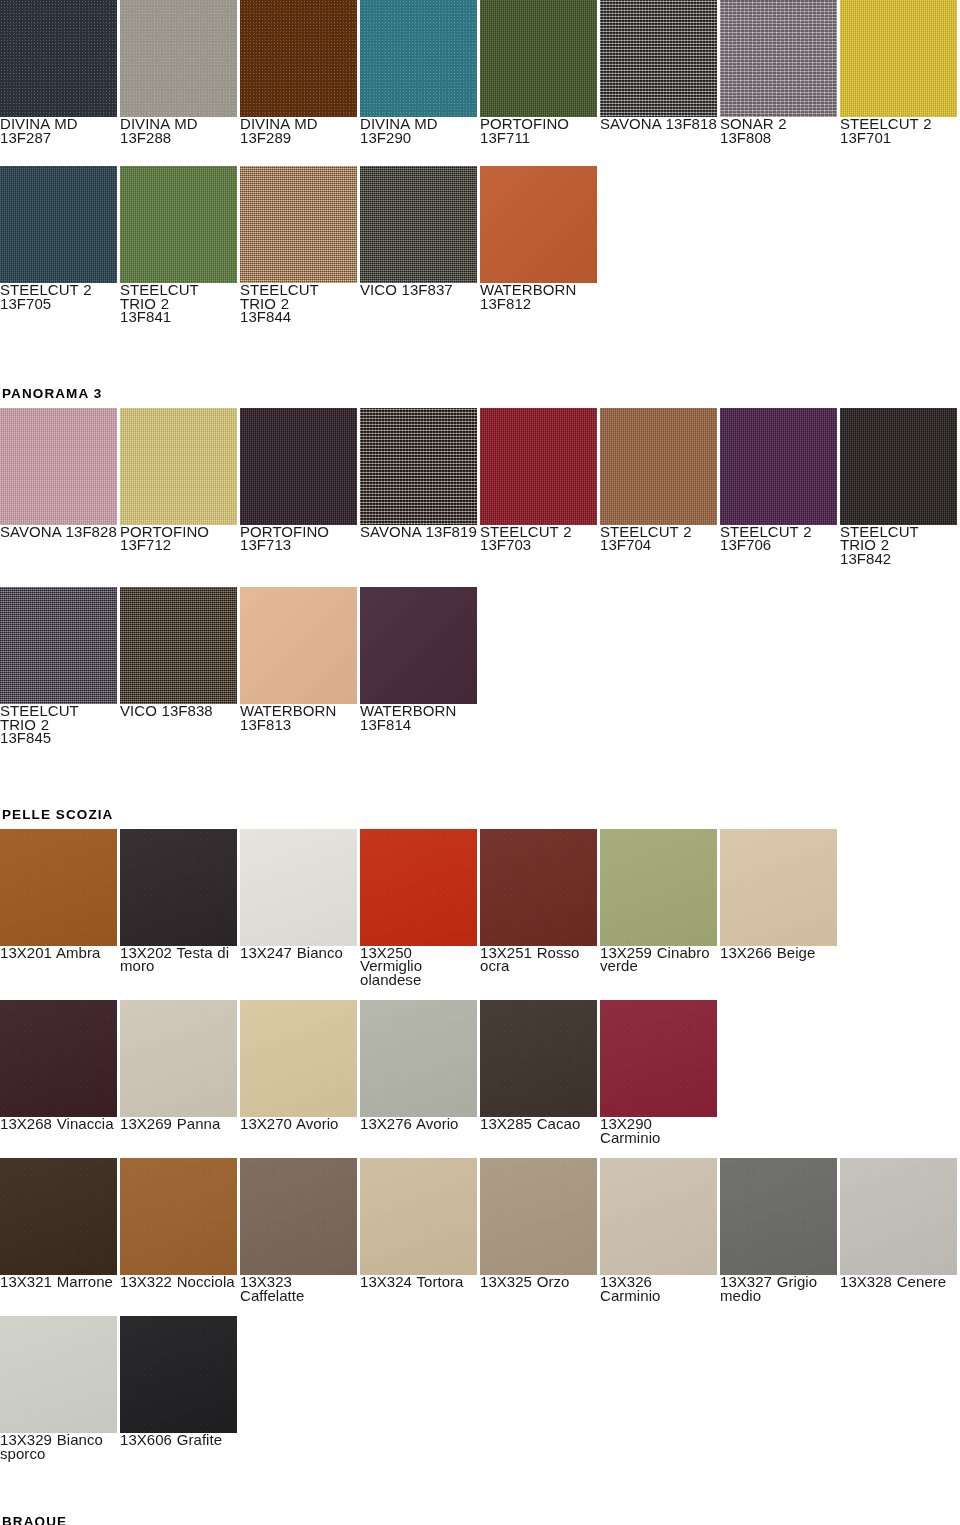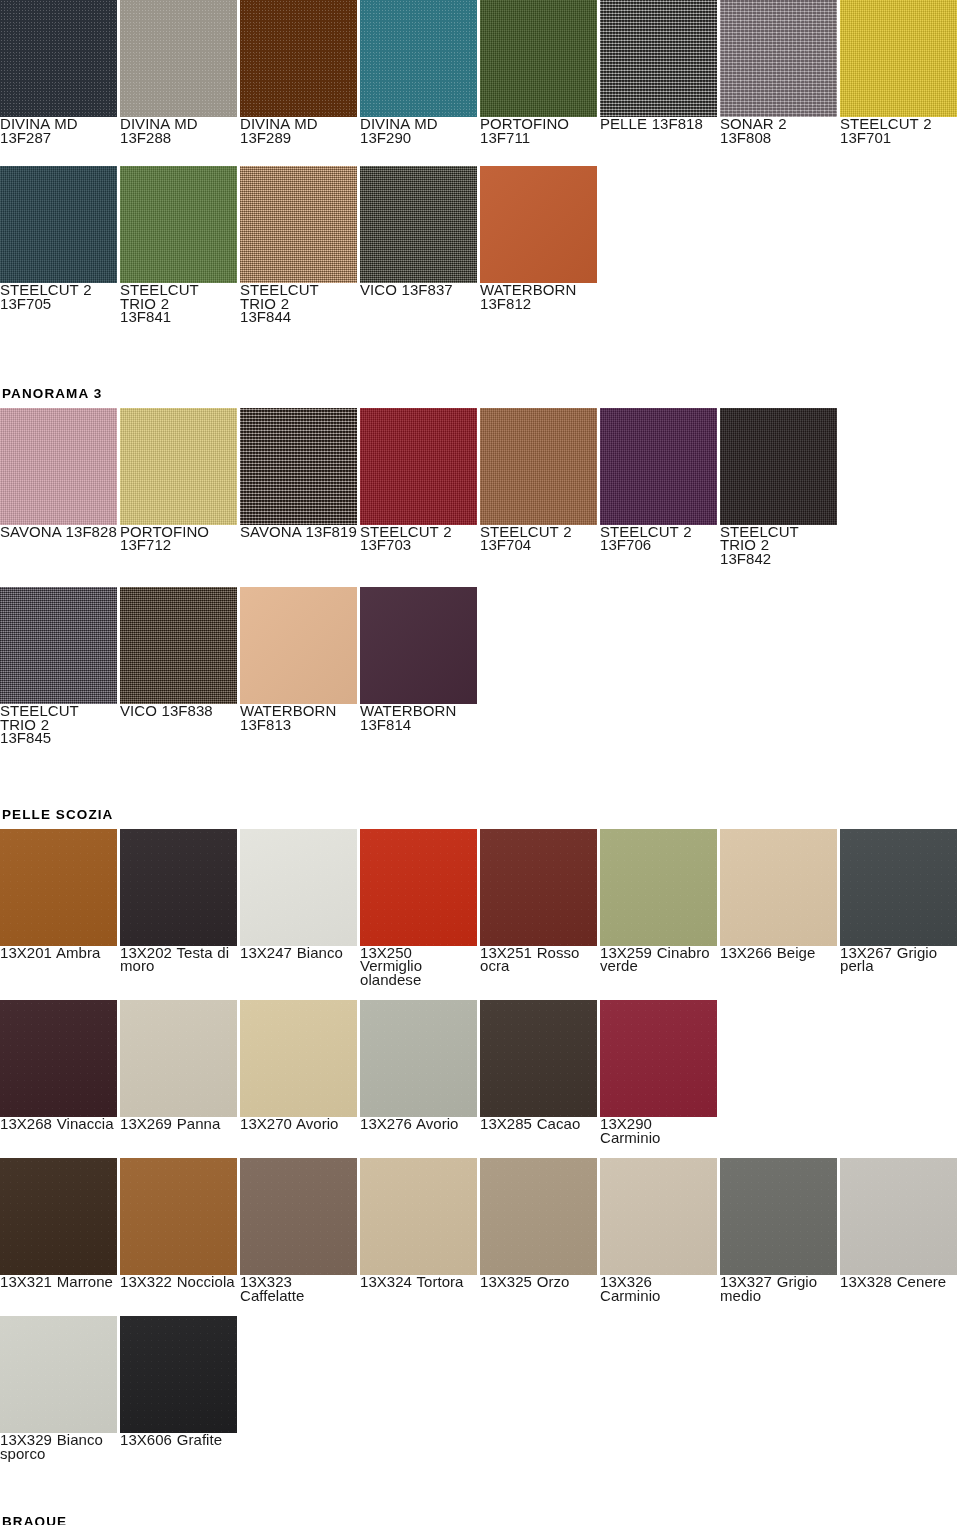--- a/index.html
+++ b/index.html
@@ -122,21 +122,21 @@
           <div class="cell">
             <div class="sw tex-melange" title="DIVINA MD 13F290" style="background-color: rgb(47, 116, 129);"></div>
             <div class="cap"><span>DIVINA MD 13F290</span></div>
           </div>
           <div class="cell">
             <div class="sw tex-weave" title="PORTOFINO 13F711" style="background-color: rgb(62, 85, 34);"></div>
             <div class="cap"><span>PORTOFINO 13F711</span></div>
           </div>
           <div class="cell">
             <div class="sw tex-coarse" title="SAVONA 13F818" style="background-color: rgb(93, 92, 88);"></div>
-            <div class="cap"><span>PELLE 13F818</span></div>
+            <div class="cap"><span>SAVONA 13F818</span></div>
           </div>
           <div class="cell">
             <div class="sw tex-linen" title="SONAR 2 13F808" style="background-color: rgb(141, 129, 136);"></div>
             <div class="cap"><span>SONAR 2 13F808</span></div>
           </div>
           <div class="cell">
             <div class="sw tex-weave" title="STEELCUT 2 13F701" style="background-color: rgb(226, 198, 44);"></div>
             <div class="cap"><span>STEELCUT 2 13F701</span></div>
           </div>
         </div>
@@ -171,20 +171,24 @@
         <div class="row">
           <div class="cell">
             <div class="sw tex-weave" title="LERICI 13F828" style="background-color: rgb(211, 164, 174);"></div>
             <div class="cap"><span>SAVONA 13F828</span></div>
           </div>
           <div class="cell">
             <div class="sw tex-weave" title="PORTOFINO 13F712" style="background-color: rgb(220, 203, 124);"></div>
             <div class="cap"><span>PORTOFINO 13F712</span></div>
           </div>
           <div class="cell">
+            <div class="sw tex-weave" title="PORTOFINO 13F713" style="background-color: rgb(43, 27, 35);"></div>
+            <div class="cap"><span>PORTOFINO 13F713</span></div>
+          </div>
+          <div class="cell">
             <div class="sw tex-coarse" title="SAVONA 13F819" style="background-color: rgb(86, 66, 56);"></div>
             <div class="cap"><span>SAVONA 13F819</span></div>
           </div>
           <div class="cell">
             <div class="sw tex-weave" title="STEELCUT 2 13F703" style="background-color: rgb(141, 21, 33);"></div>
             <div class="cap"><span>STEELCUT 2 13F703</span></div>
           </div>
           <div class="cell">
             <div class="sw tex-weave" title="STEELCUT 2 13F704" style="background-color: rgb(154, 100, 64);"></div>
             <div class="cap"><span>STEELCUT 2 13F704</span></div>
@@ -243,24 +247,20 @@
             <div class="sw tex-leather" title="13X251 Rosso ocra" style="background-color: rgb(110, 42, 34);"></div>
             <div class="cap"><span>13X251 Rosso ocra</span></div>
           </div>
           <div class="cell">
             <div class="sw tex-leather" title="13X259 Cinabro verde" style="background-color: rgb(163, 168, 119);"></div>
             <div class="cap"><span>13X259 Cinabro verde</span></div>
           </div>
           <div class="cell">
             <div class="sw tex-leather" title="13X266 Beige" style="background-color: rgb(217, 196, 165);"></div>
             <div class="cap"><span>13X266 Beige</span></div>
-          </div>
-          <div class="cell">
-            <div class="sw tex-leather" title="13X267 Grigio perla" style="background-color: rgb(65, 71, 73);"></div>
-            <div class="cap"><span>13X267 Grigio perla</span></div>
           </div>
         </div>
         <div class="rowgap sm"></div>
         <div class="row">
           <div class="cell">
             <div class="sw tex-leather" title="13X268 Vinaccia" style="background-color: rgb(59, 32, 37);"></div>
             <div class="cap"><span>13X268 Vinaccia</span></div>
           </div>
           <div class="cell">
             <div class="sw tex-leather" title="13X269 Panna" style="background-color: rgb(206, 199, 182);"></div>

